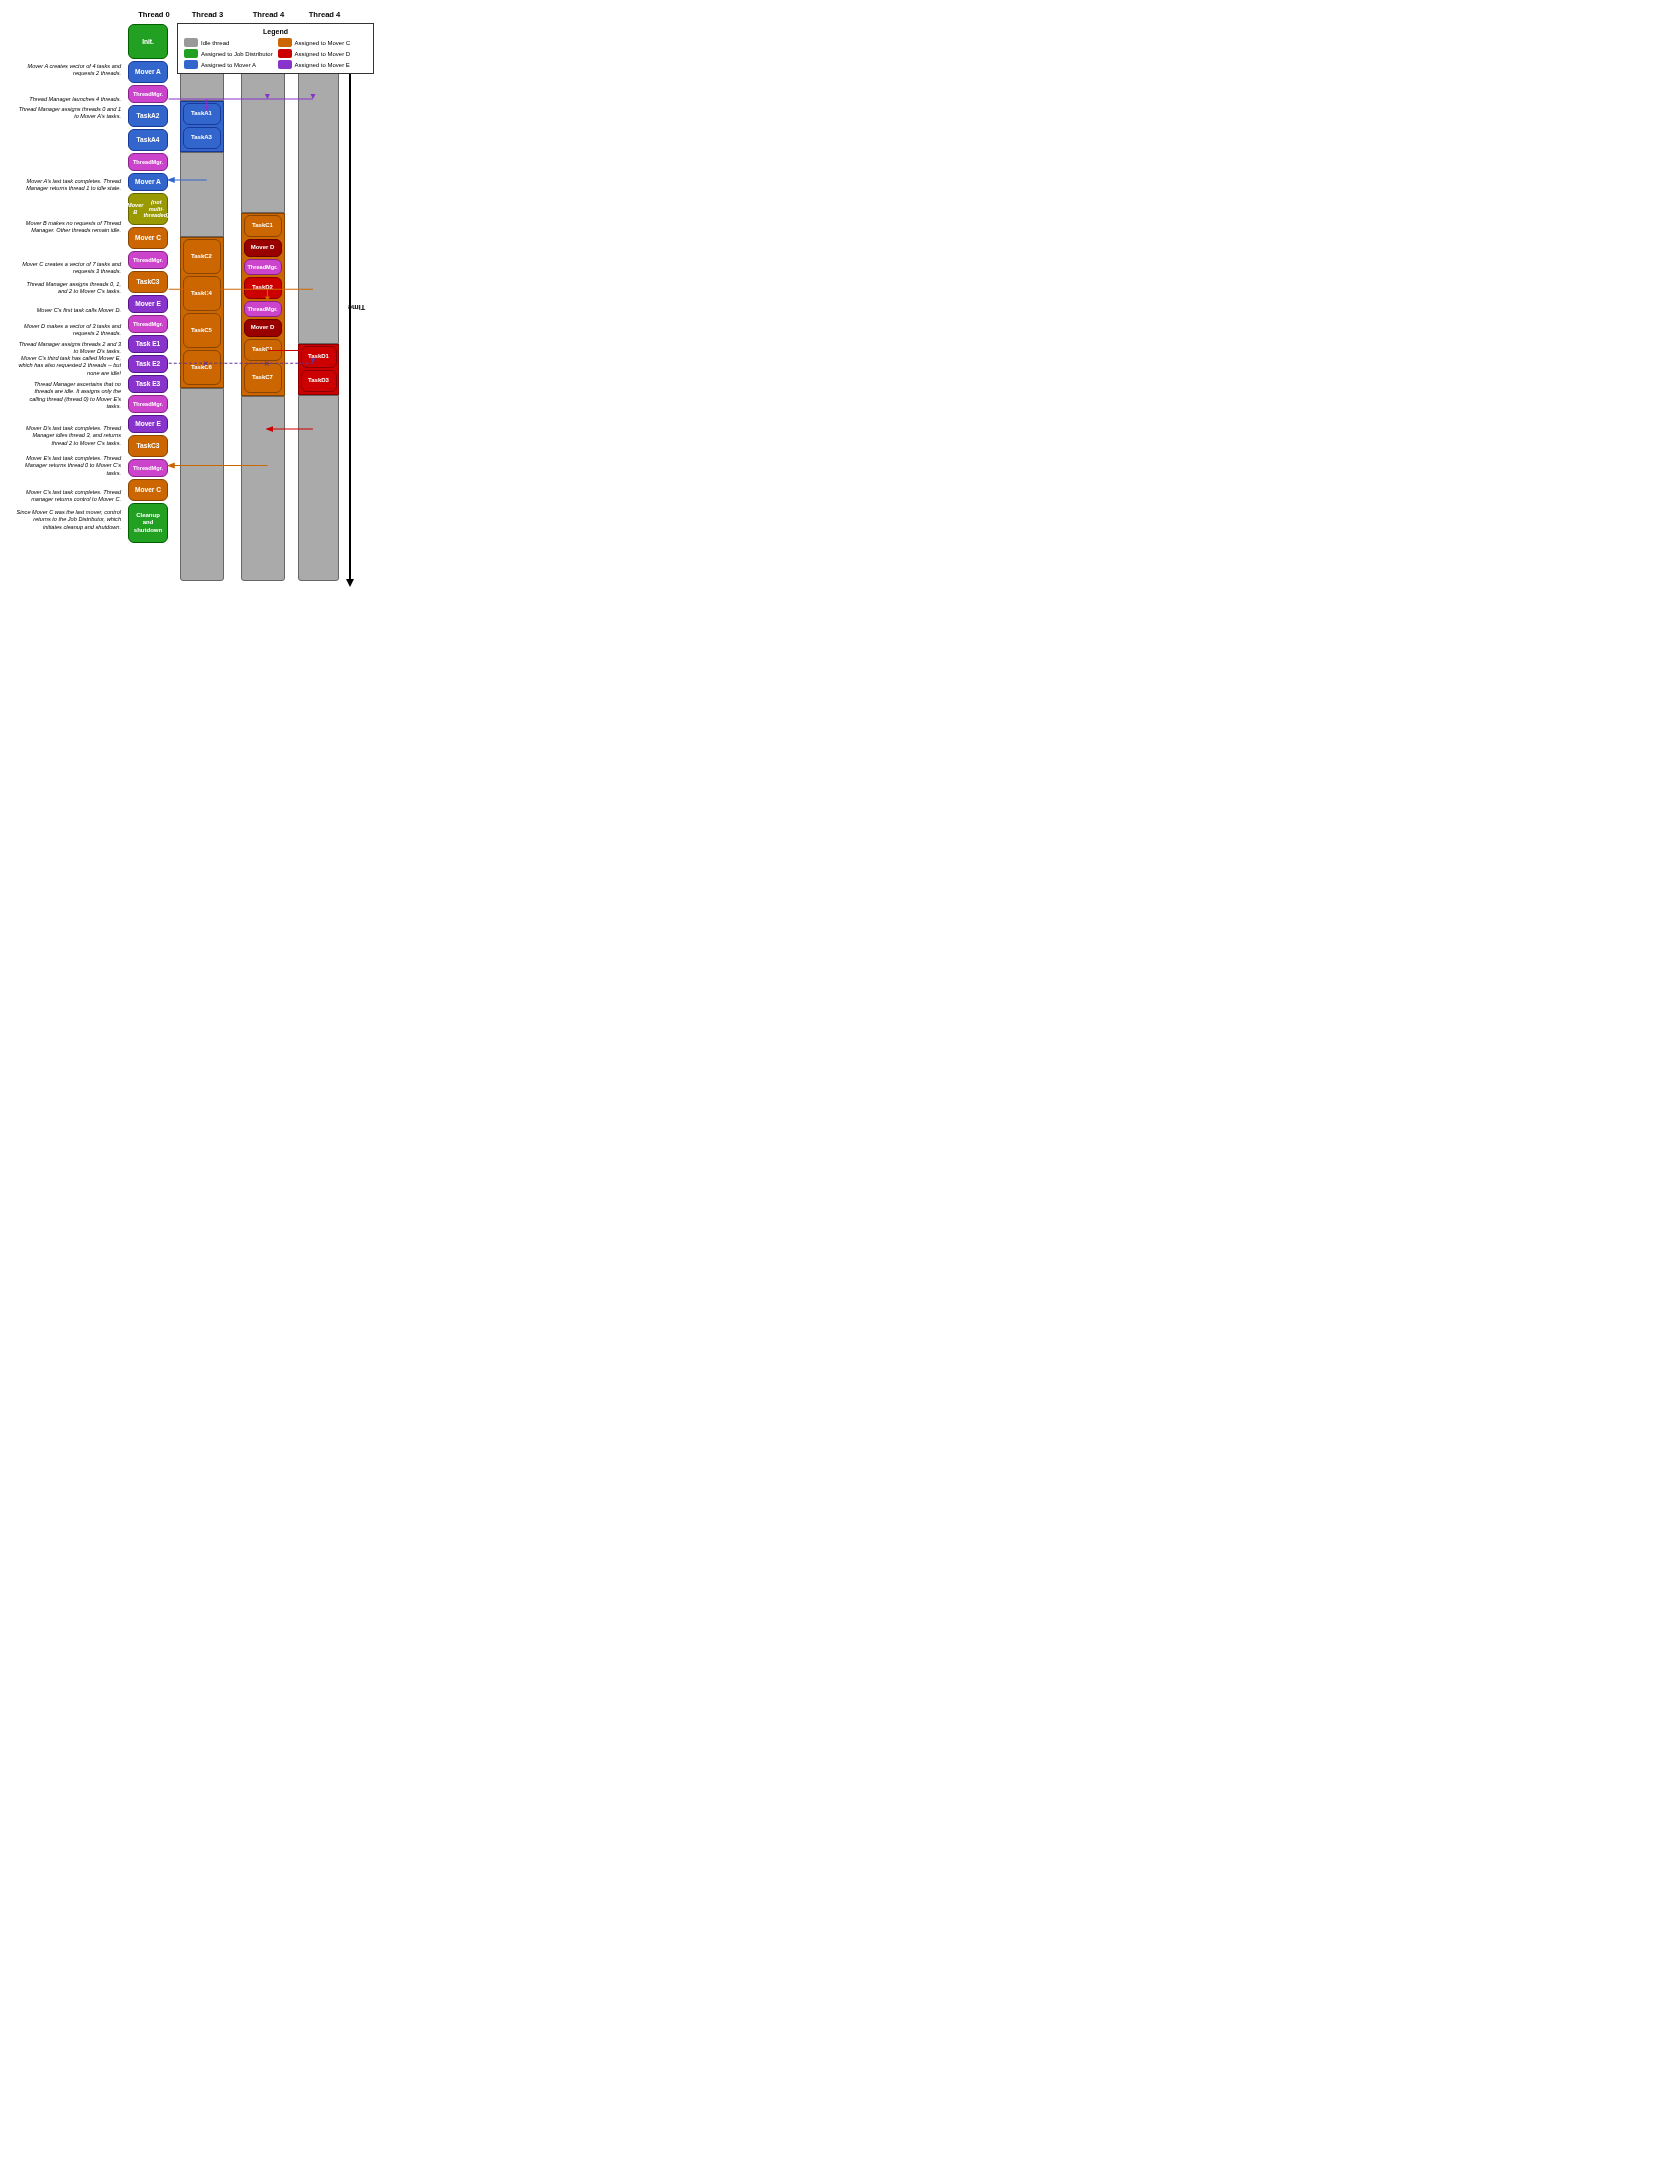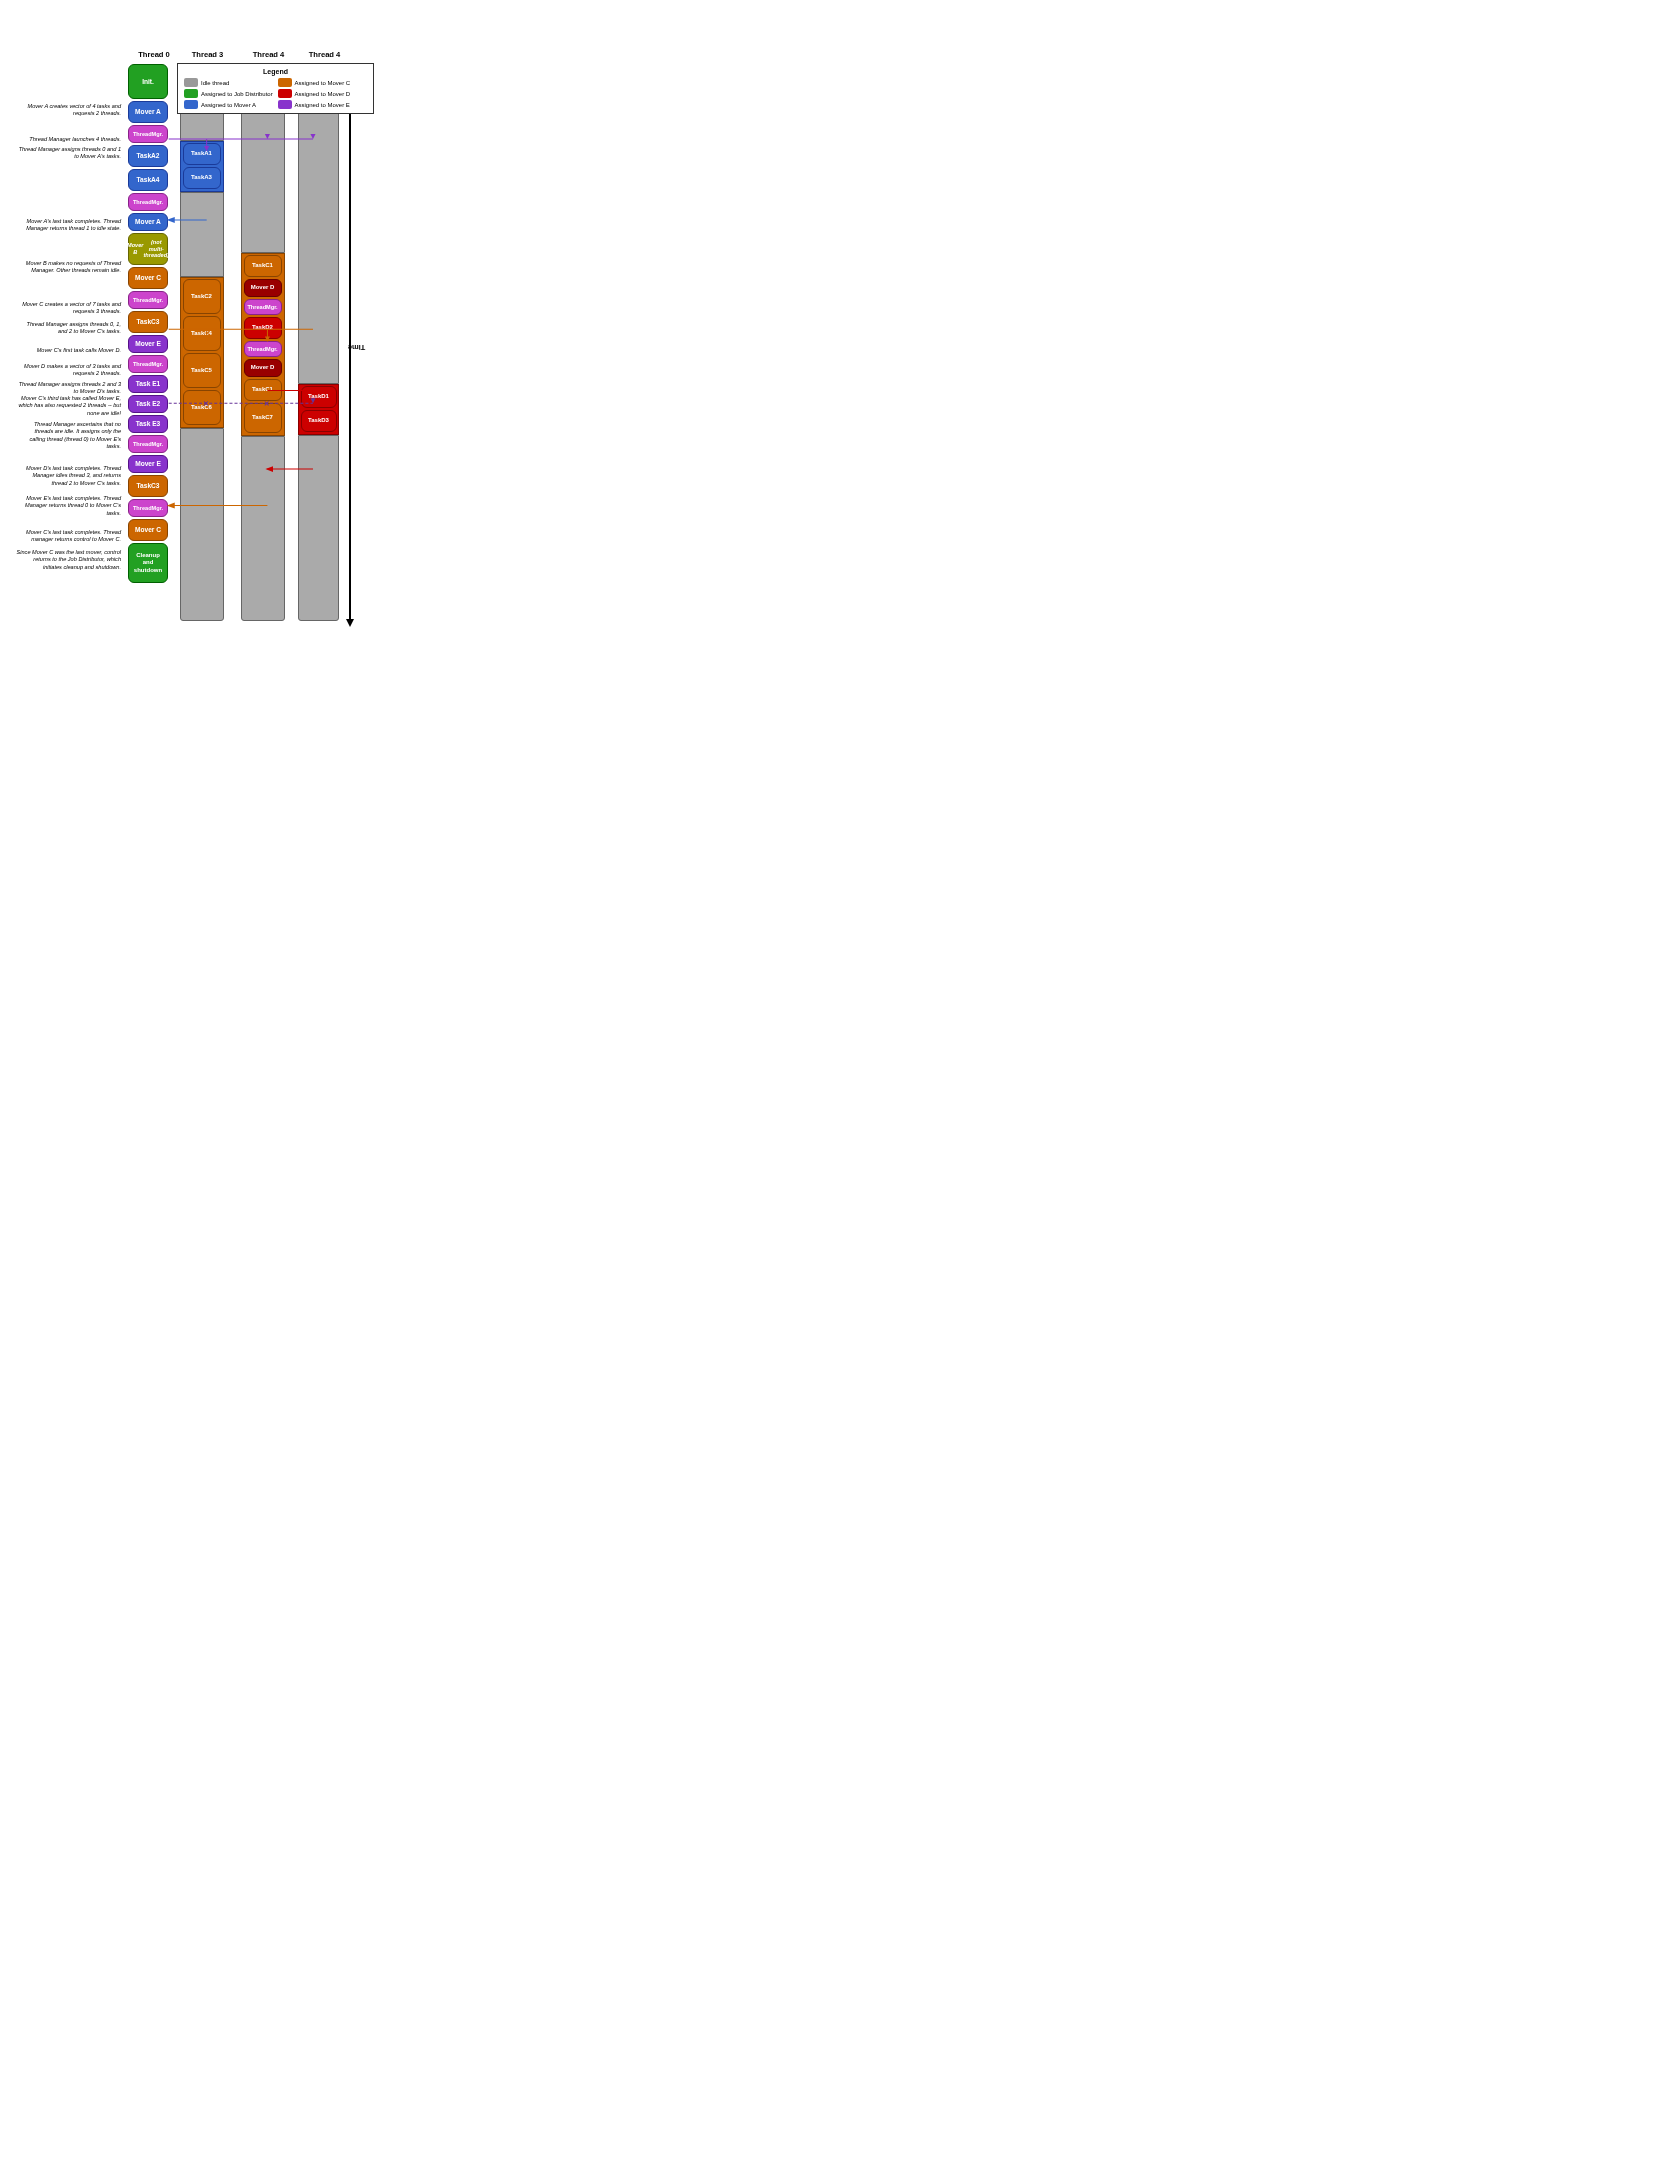--- a/index.html
+++ b/index.html
@@ -6,21 +6,20 @@
     body {
       background: #fff;
       font-family: Arial, sans-serif;
       width: 455px;
       padding: 10px;
     }
 
     .diagram-container {
       position: relative;
       width: 435px;
-      margin-top: 40px;
     }
 
     
     .thread-headers {
       display: flex;
       margin-left: 121px;
       margin-bottom: 2px;
     }
     .thread-header {
       font-weight: bold;

